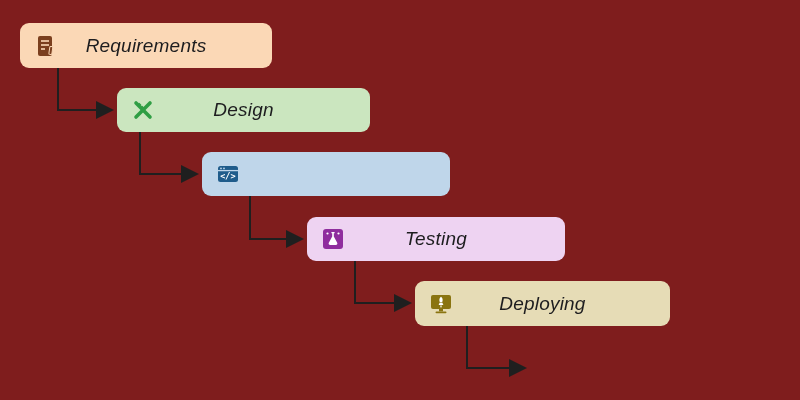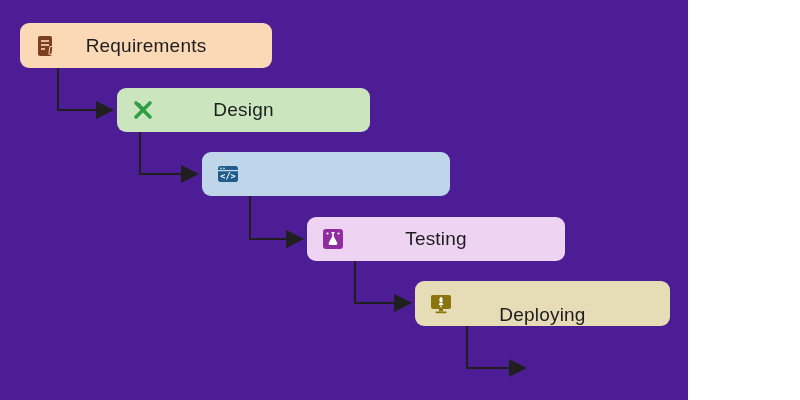--- a/index.html
+++ b/index.html
@@ -4,24 +4,25 @@
 <style>
   html, body {
     margin: 0;
     padding: 0;
   }
   body {
     font-family: "Liberation Sans", "DejaVu Sans", sans-serif;
   }
   .canvas {
     position: relative;
-    width: 688px;
+    width: 800px;
     height: 400px;
-    background: #4c1d95;
+    background: #7f1d1d;
     overflow: hidden;
+    font-style: italic;
   }
   .arrows-layer {
     position: absolute;
     inset: 0;
     pointer-events: none;
   }
   .stage {
     position: absolute;
     display: flex;
     align-items: center;
@@ -118,21 +119,21 @@
       <svg viewBox="0 0 24 24" width="24" height="24">
         <rect x="2" y="2" width="20" height="20" rx="3" fill="#8f2d9e"></rect>
         <path d="M10.4 5 h3.2 v1.2 h-0.8 v3.4 l3.4 6.2 a1.5 1.5 0 0 1 -1.3 2.2 h-5.8 a1.5 1.5 0 0 1 -1.3 -2.2 l3.4 -6.2 V6.2 h-0.8 z" fill="#ffffff"></path>
         <circle cx="6.5" cy="6.5" r="1.1" fill="#ffffff"></circle>
         <circle cx="17.5" cy="6.5" r="1.1" fill="#ffffff"></circle>
       </svg>
     </span>
     <span class="label">Testing</span>
   </div>
 
-  <div class="stage stage-4" style="background-color: rgb(230, 220, 182); align-items: flex-end;">
+  <div class="stage stage-4" style="background-color: rgb(230, 220, 182);">
     <span class="icon">
       <svg viewBox="0 0 24 24" width="24" height="24">
         <rect x="2" y="3" width="20" height="14" rx="2" fill="#8a7410"></rect>
         <rect x="10" y="17" width="4" height="2.4" fill="#8a7410"></rect>
         <rect x="6.5" y="19.4" width="11" height="1.9" rx="0.95" fill="#8a7410"></rect>
         <path d="M12 4.8 c1.6 1.3 2.1 3.2 1.2 5.4 h-2.4 c-0.9 -2.2 -0.4 -4.1 1.2 -5.4 z" fill="#ffffff"></path>
         <path d="M10.6 10.8 h2.8 l1 2.2 h-4.8 z" fill="#ffffff"></path>
         <rect x="11.4" y="13.4" width="1.2" height="2" fill="#ffffff"></rect>
       </svg>
     </span>

